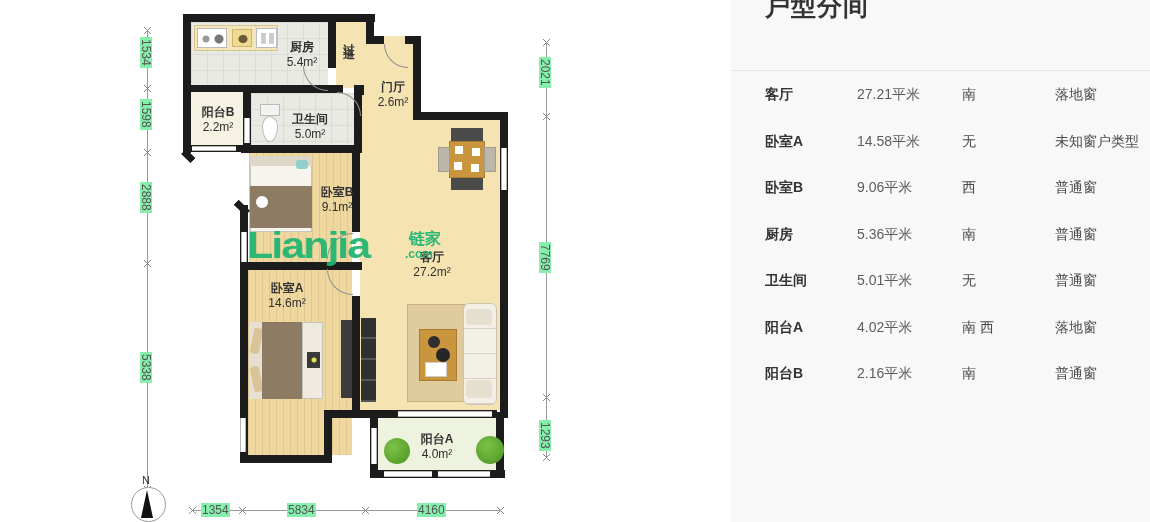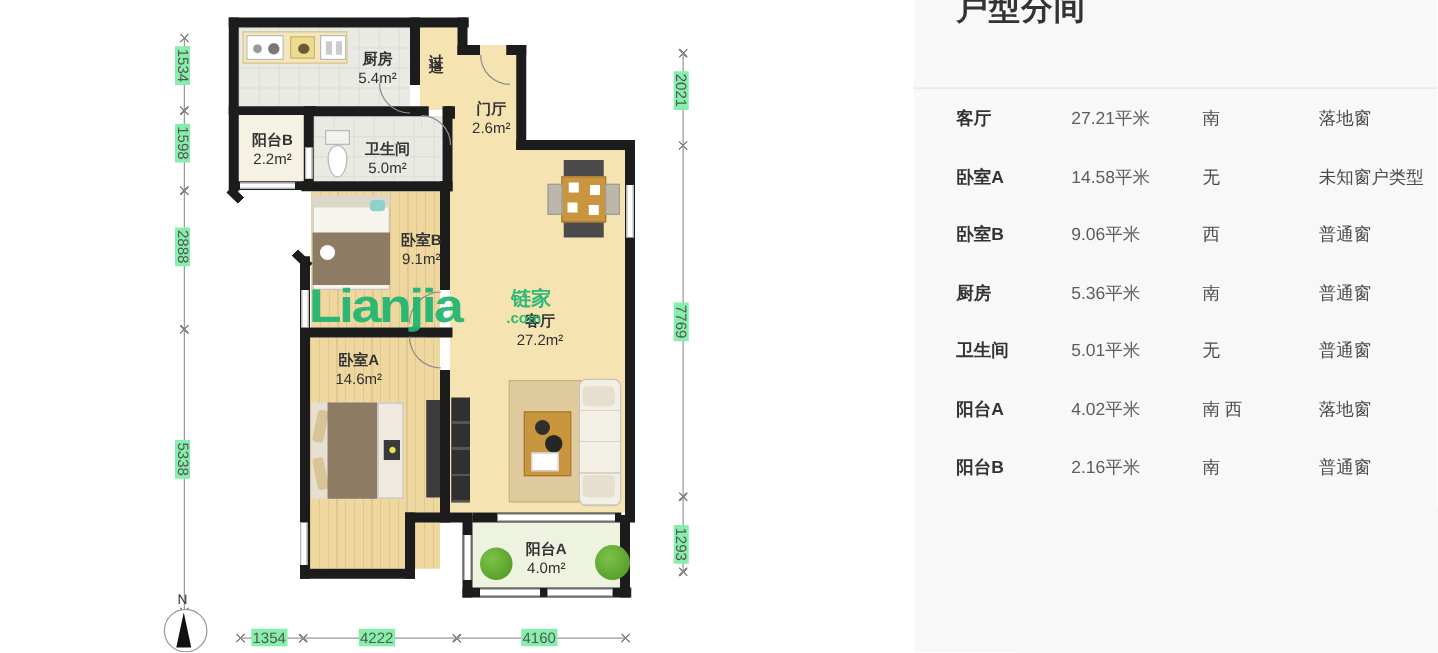--- a/index.html
+++ b/index.html
@@ -232,21 +232,21 @@
     <div class="dlab dlab-v" style="left:539px;top:57px;">2021</div>
     <div class="dlab dlab-v" style="left:539px;top:242px;">7769</div>
     <div class="dlab dlab-v" style="left:539px;top:420px;">1293</div>
 
     <div class="dline" style="left:192px;top:510px;width:309px;height:1px;"></div>
     <div class="x" style="left:189px;top:507px;"></div>
     <div class="x" style="left:239px;top:507px;"></div>
     <div class="x" style="left:362px;top:507px;"></div>
     <div class="x" style="left:497px;top:507px;"></div>
     <div class="dlab" style="left:201px;top:503px;">1354</div>
-    <div class="dlab" style="left:287px;top:503px;">4222</div>
+    <div class="dlab" style="left:287px;top:503px;">5834</div>
     <div class="dlab" style="left:417px;top:503px;">4160</div>
 
     <div class="comp-n">N</div>
     <div class="comp-c"></div>
     <div class="comp-needle"></div>
   </div>
 
   <div class="panel">
     <div class="panel-title">户型分间</div>
     <div class="panel-divider"></div>

